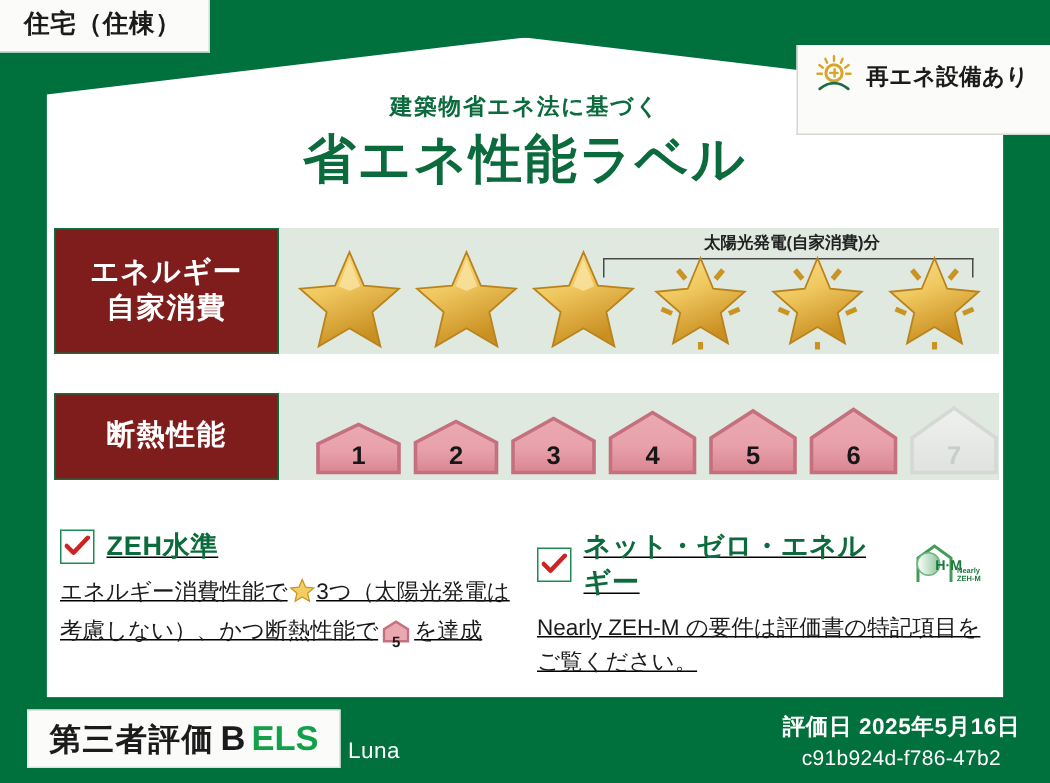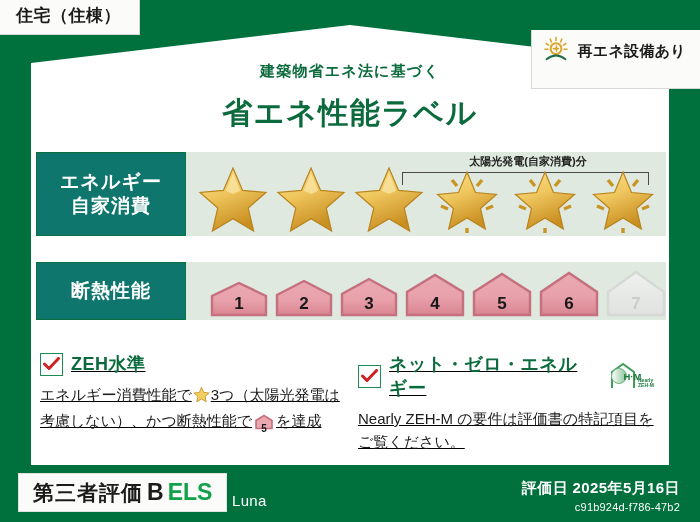--- a/index.html
+++ b/index.html
@@ -43,31 +43,31 @@
     margin-top:30px;
   }
   #chip-renewable .txt{
     font-size:15px;font-weight:bold;color:#1b1b1b;letter-spacing:0.3px;
   }
   
   #title-block{
     position:absolute;left:0;top:62px;width:700px;text-align:center;z-index:5;
   }
   #title-sub{font-size:15px;font-weight:bold;color:#0c6b3d;letter-spacing:1.2px;}
-  #title-main{font-size:30px;font-weight:bold;color:#0c6b3d;letter-spacing:1.5px;margin-top:12px;}
+  #title-main{font-size:35px;font-weight:bold;color:#0c6b3d;letter-spacing:1.5px;margin-top:2px;}
 
   
   .perf-row{
     position:absolute;left:36px;display:flex;align-items:stretch;
     height:84px;z-index:5;
   }
   #row-energy{top:152px;}
   #row-insul{top:262px;height:58px;}
   .perf-label{
-    width:148px;background:#0f766e;color:#ffffff;
+    width:148px;background:#7f1d1d;color:#ffffff;
     display:flex;flex-direction:column;align-items:center;justify-content:center;
     font-weight:bold;font-size:19px;letter-spacing:1px;line-height:1.25;
     border:1px solid #0b7141;
   }
   #row-insul .perf-label{font-size:19px;}
   .perf-value{
     width:480px;background:#dfe9df;position:relative;
   }
 
   
@@ -125,21 +125,21 @@
   }
   #bels-jp{font-size:21px;font-weight:bold;color:#1b1b1b;letter-spacing:1px;}
   #bels-b{font-size:23px;font-weight:bold;color:#1b1b1b;letter-spacing:0px;}
   #bels-els{font-size:23px;font-weight:bold;color:#12a04a;letter-spacing:0px;}
   #bels-name{
     position:absolute;left:232px;bottom:13px;
     font-size:15px;color:#ffffff;letter-spacing:0.3px;
   }
   #foot-right{position:absolute;right:20px;bottom:9px;text-align:right;color:#ffffff;}
   #eval-date{font-size:15px;font-weight:bold;letter-spacing:0.4px;}
-  #eval-id{font-size:11px;letter-spacing:0.2px;margin-top:3px;}
+  #eval-id{font-size:14px;letter-spacing:0.2px;margin-top:3px;text-align:center;}
 </style>
 </head>
 <body>
 
 <div id="label">
 
   <div id="house-body"></div>
 
   <div id="chip-housing">
     <span>住宅（住棟）</span>

